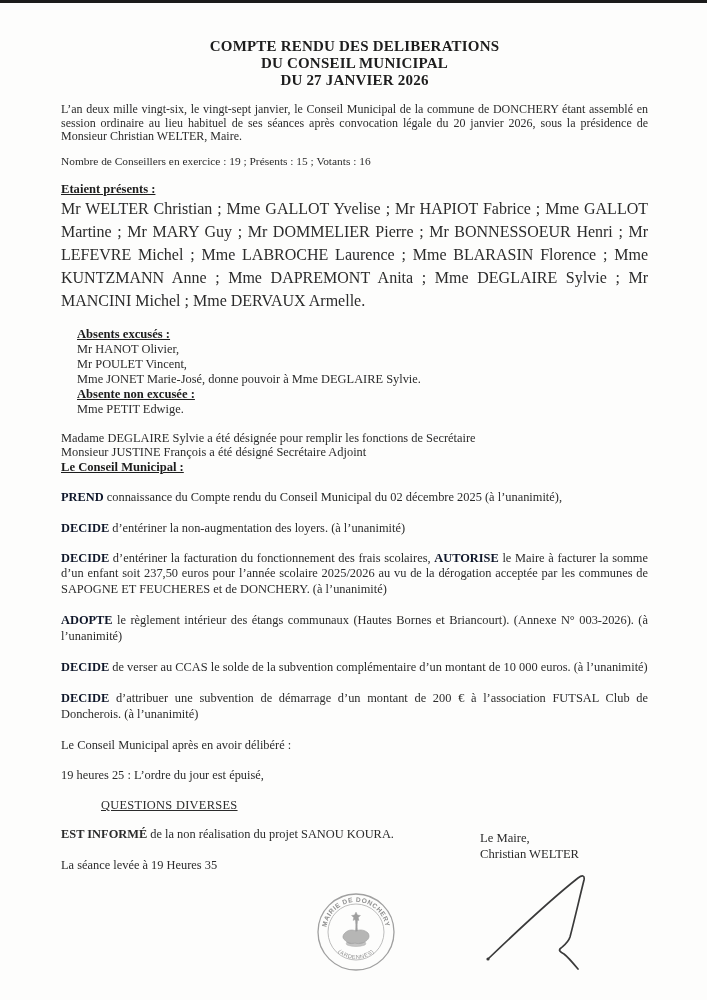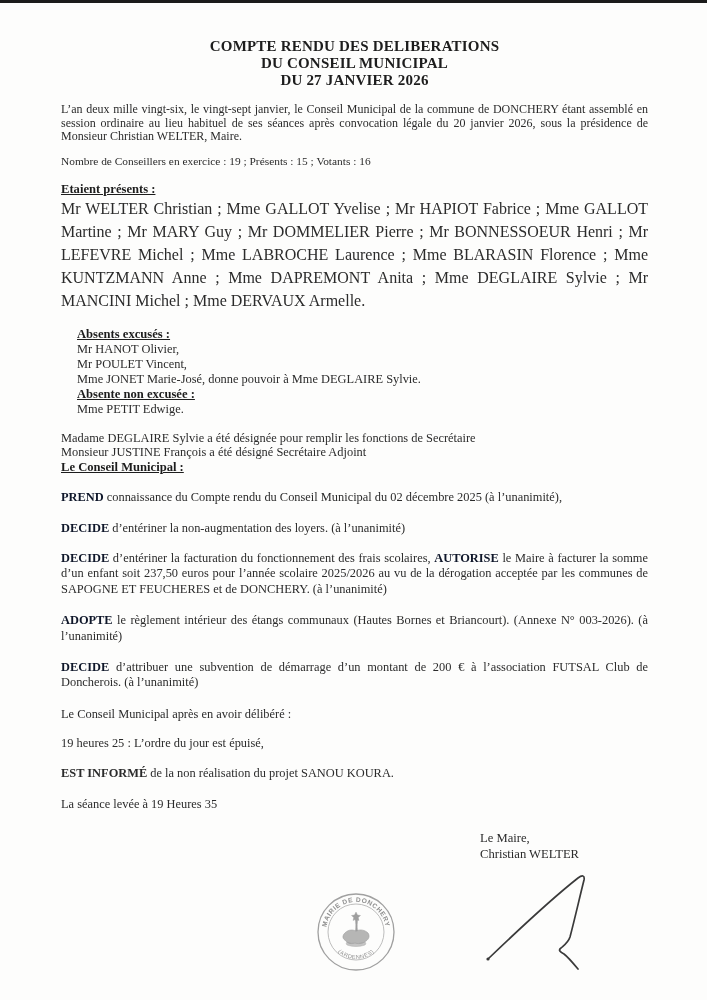--- a/index.html
+++ b/index.html
@@ -132,25 +132,27 @@
     <div class="sec-secretaries">
       <p class="plain-line">Madame DEGLAIRE Sylvie a été désignée pour remplir les fonctions de Secrétaire</p>
       <p class="plain-line">Monsieur JUSTINE François a été désigné Secrétaire Adjoint</p>
       <div class="h-underline">Le Conseil Municipal :</div>
     </div>
 
     <p class="delib"><b>PREND</b><span> connaissance du Compte rendu du Conseil Municipal du 02 décembre 2025 (à l’unanimité),</span></p>
     <p class="delib"><b>DECIDE</b><span> d’entériner la non-augmentation des loyers. (à l’unanimité)</span></p>
     <p class="delib"><b>DECIDE</b><span> d’entériner la facturation du fonctionnement des frais scolaires, </span><b>AUTORISE</b><span> le Maire à facturer la somme d’un enfant soit 237,50 euros pour l’année scolaire 2025/2026 au vu de la dérogation acceptée par les communes de SAPOGNE ET FEUCHERES et de DONCHERY. (à l’unanimité)</span></p>
     <p class="delib gap-lg"><b>ADOPTE</b><span> le règlement intérieur des étangs communaux (Hautes Bornes et Briancourt). (Annexe N° 003-2026). (à l’unanimité)</span></p>
+    <p class="delib gap-lg"><b>DECIDE</b><span> de verser au CCAS le solde de la subvention complémentaire d’un montant de 10 000 euros. (à l’unanimité)</span></p>
     <p class="delib gap-lg"><b>DECIDE</b><span> d’attribuer une subvention de démarrage d’un montant de 200 € à l’association FUTSAL Club de Doncherois. (à l’unanimité)</span></p>
 
     <p class="single gap-lg">Le Conseil Municipal après en avoir délibéré :</p>
     <p class="single">19 heures 25 : L’ordre du jour est épuisé,</p>
 
+    <p class="questions">QUESTIONS DIVERSES</p>
 
     <p class="single"><b>EST INFORMÉ</b><span> de la non réalisation du projet SANOU KOURA.</span></p>
 
     <p class="single gap-lg">La séance levée à 19 Heures 35</p>
   </div>
 
   <div class="signature-block">
     <div>Le Maire,</div>
     <div>Christian WELTER</div>
   </div>

